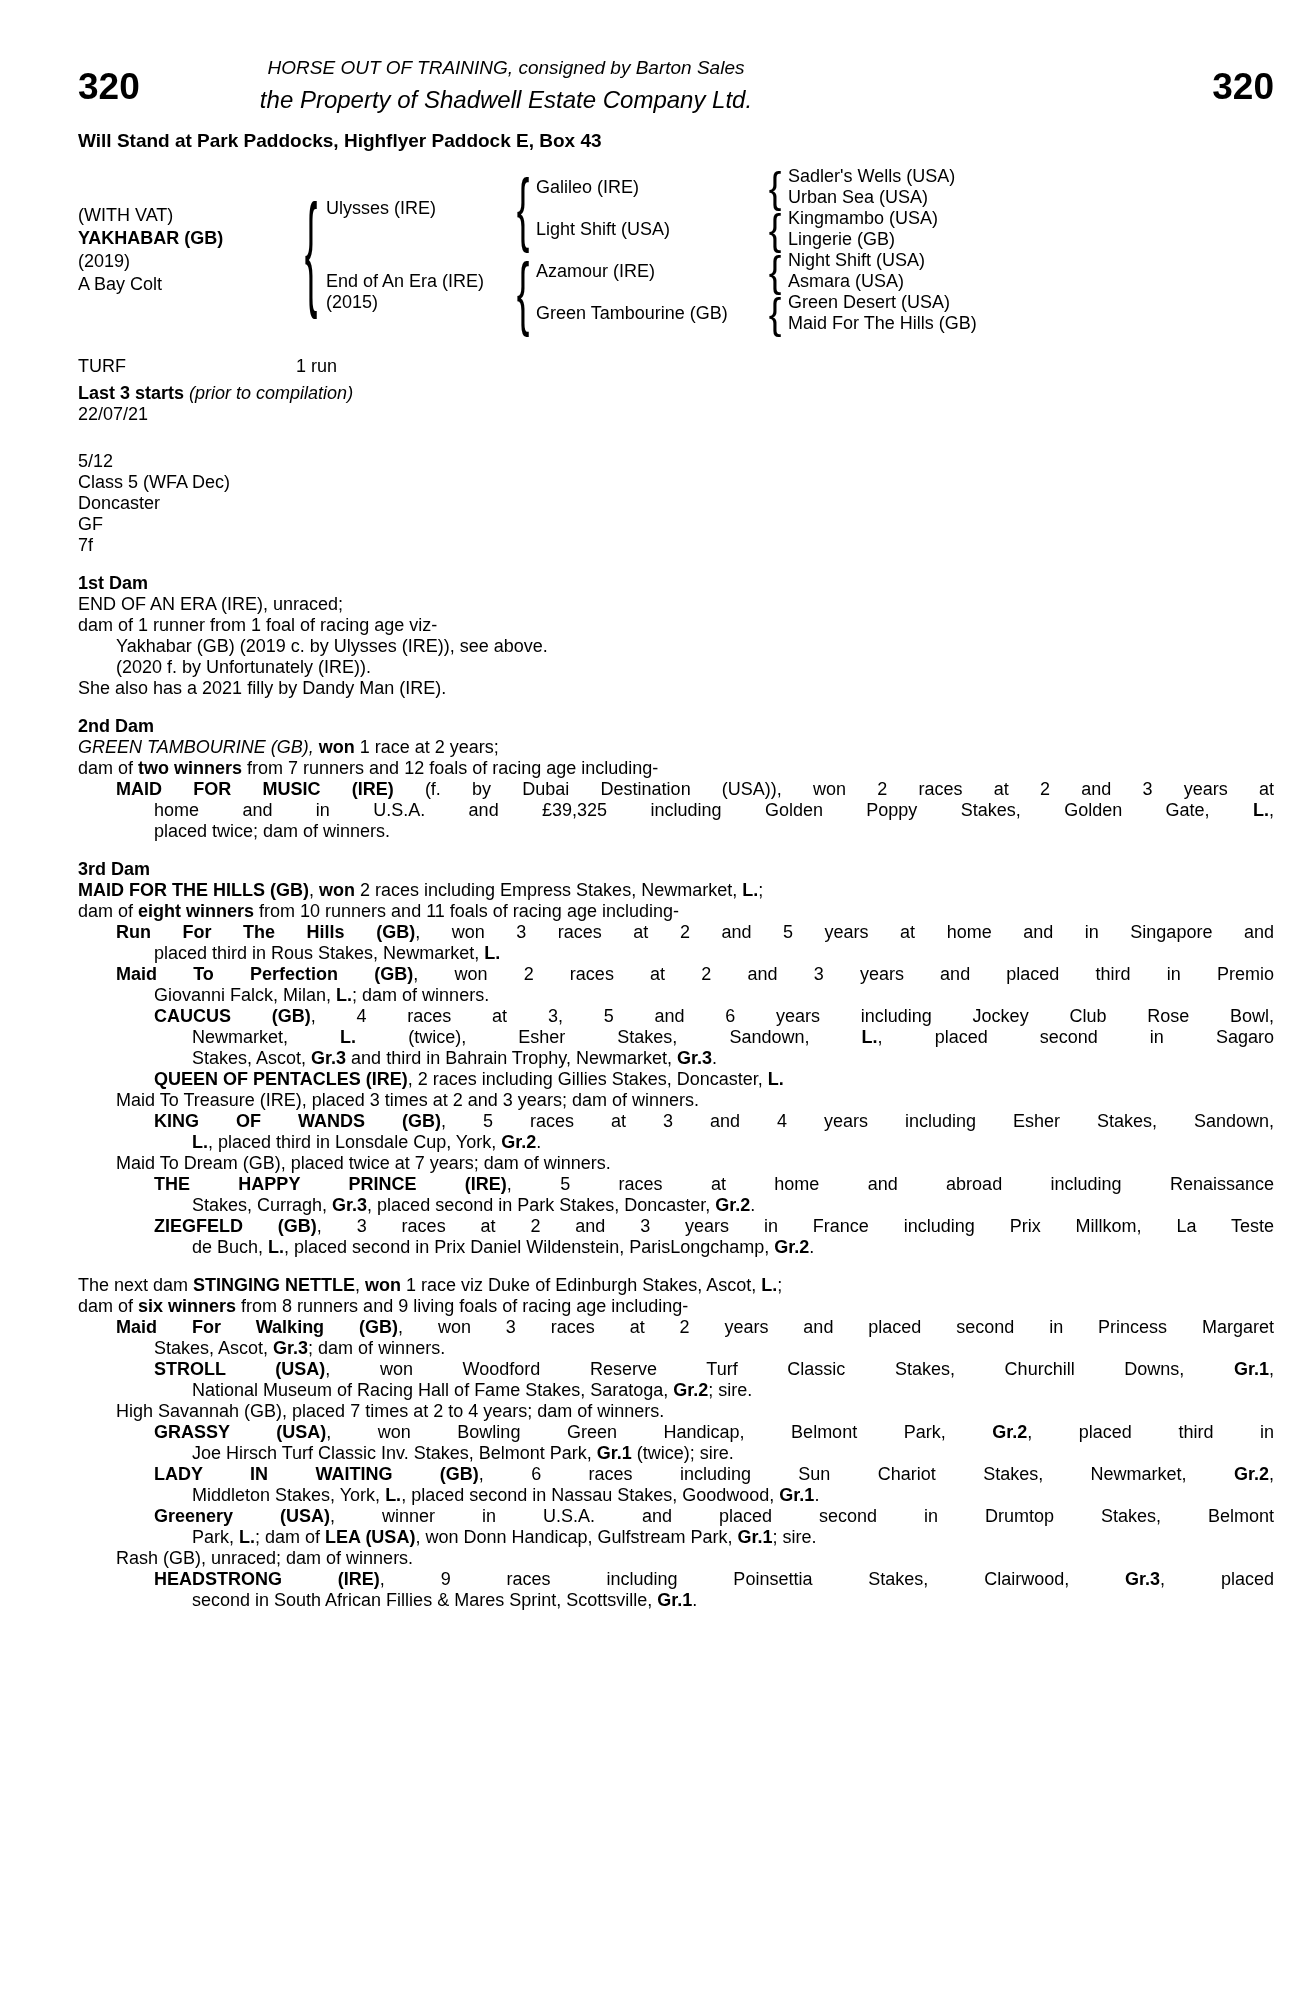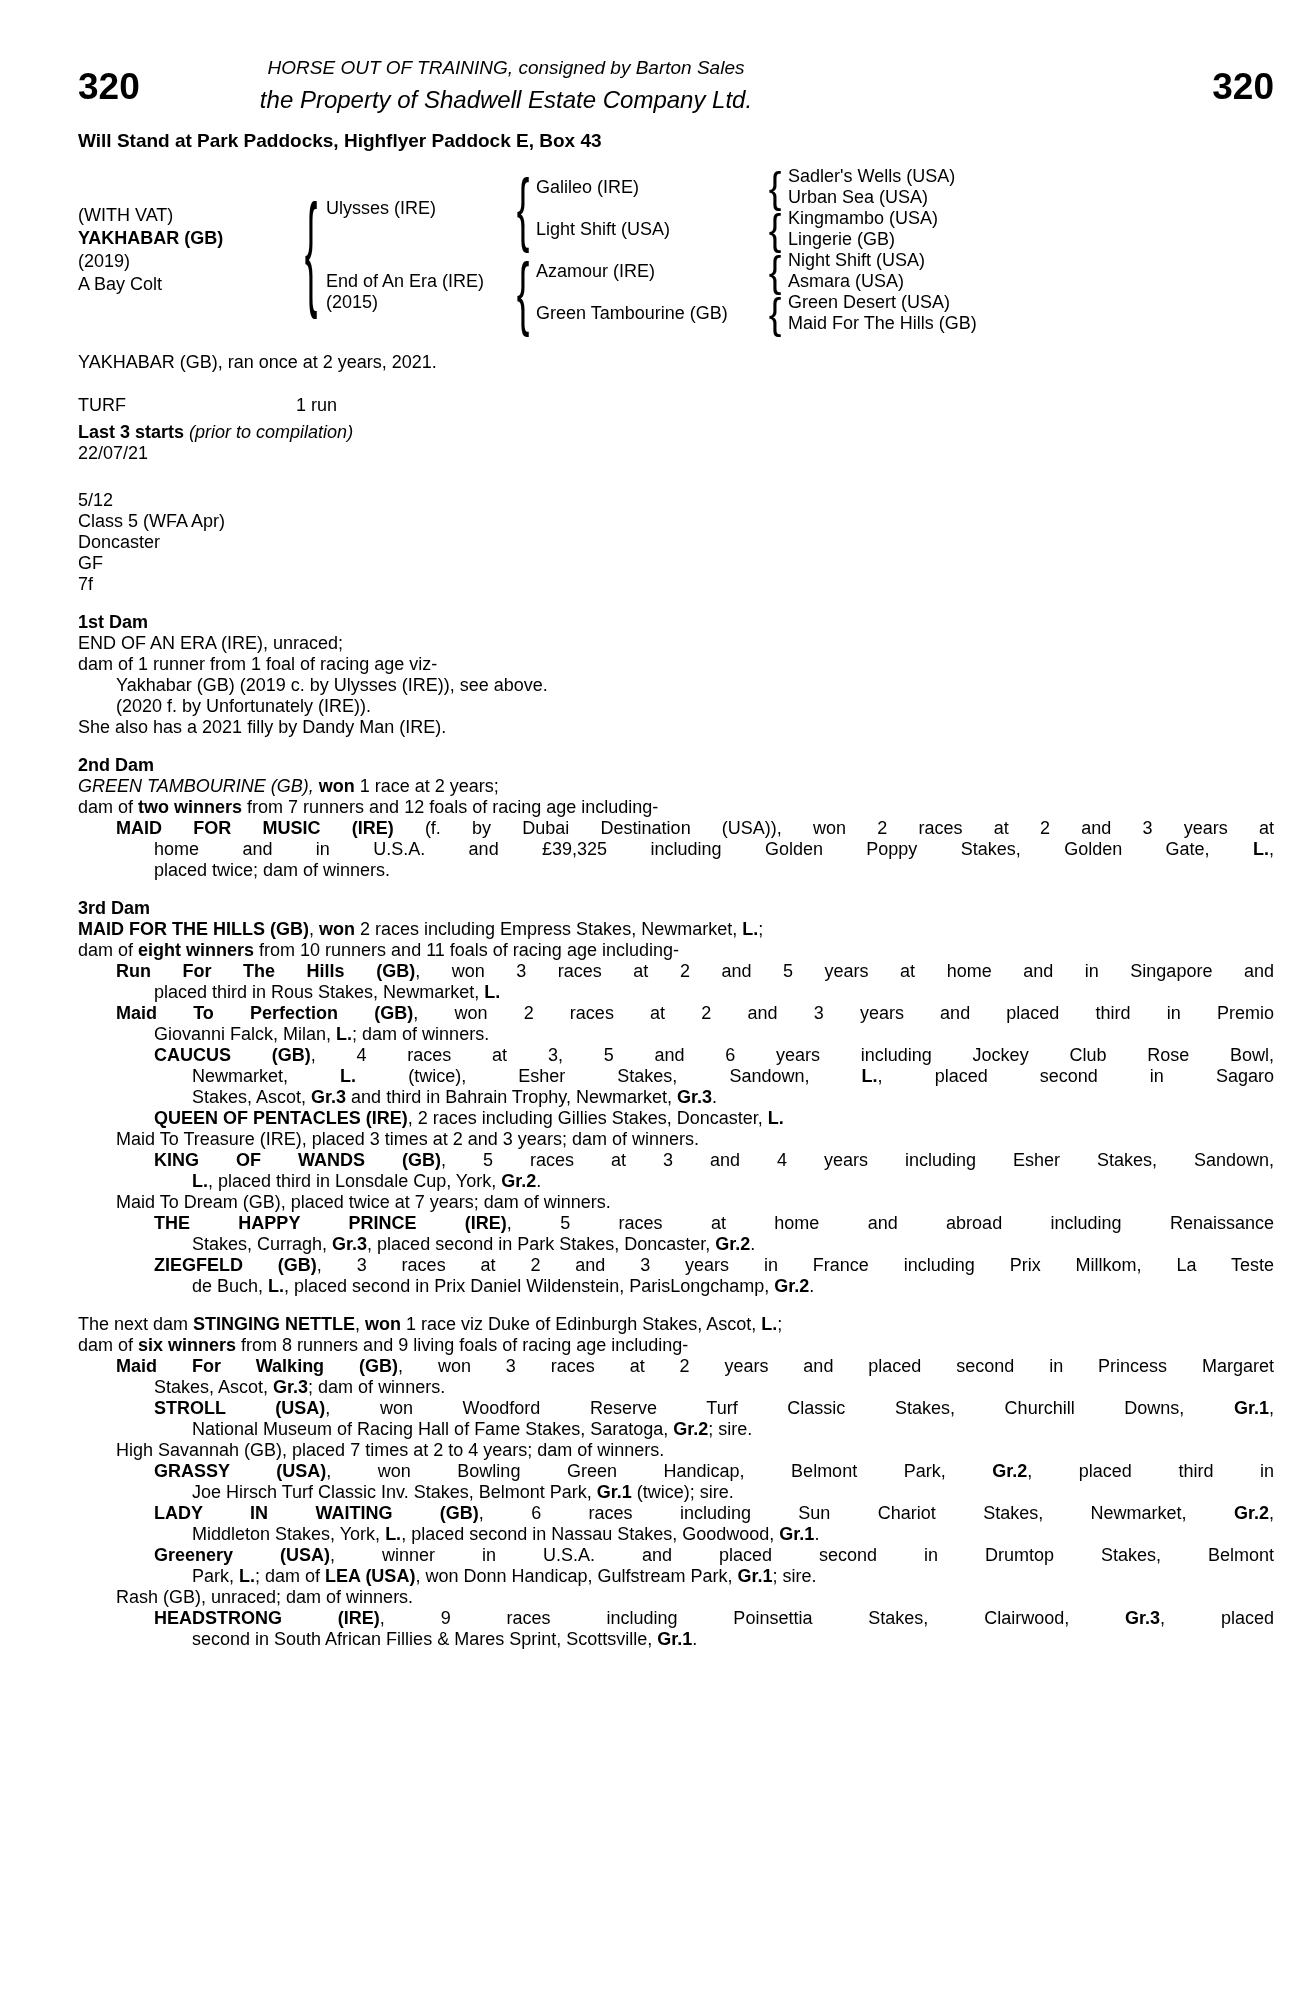--- a/index.html
+++ b/index.html
@@ -124,36 +124,35 @@
     <div class="cell" style="grid-area:1/7/2/8">Sadler's Wells (USA)</div>
     <div class="cell" style="grid-area:2/7/3/8">Urban Sea (USA)</div>
     <div class="cell" style="grid-area:3/7/4/8">Kingmambo (USA)</div>
     <div class="cell" style="grid-area:4/7/5/8">Lingerie (GB)</div>
     <div class="cell" style="grid-area:5/7/6/8">Night Shift (USA)</div>
     <div class="cell" style="grid-area:6/7/7/8">Asmara (USA)</div>
     <div class="cell" style="grid-area:7/7/8/8">Green Desert (USA)</div>
     <div class="cell" style="grid-area:8/7/9/8">Maid For The Hills (GB)</div>
   </div>
 
-  <div class="summary">YAKHABAR (GB), ran once at 2 years, 2021.</div>
 
   <div class="turf-row">
     <span class="turf-label">TURF</span>
     <span>1 run</span>
   </div>
 
   <div class="last-starts">
     <span class="b">Last 3 starts</span><span class="i"> (prior to compilation)</span>
   </div>
 
   <div>
       <div class="start-row">
         <span class="c-date">22/07/21</span>
         <span class="c-pos">5/12</span>
-        <span class="c-class">Class 5 (WFA Apr)</span>
+        <span class="c-class">Class 5 (WFA Dec)</span>
         <span class="c-course">Doncaster</span>
         <span class="c-going">GF</span>
         <span class="c-dist">7f</span>
       </div>
     </div>
 
   <div class="sections">
       <div class="section">
         <div class="sec-heading">1st Dam</div>
         <div class="para l0">

